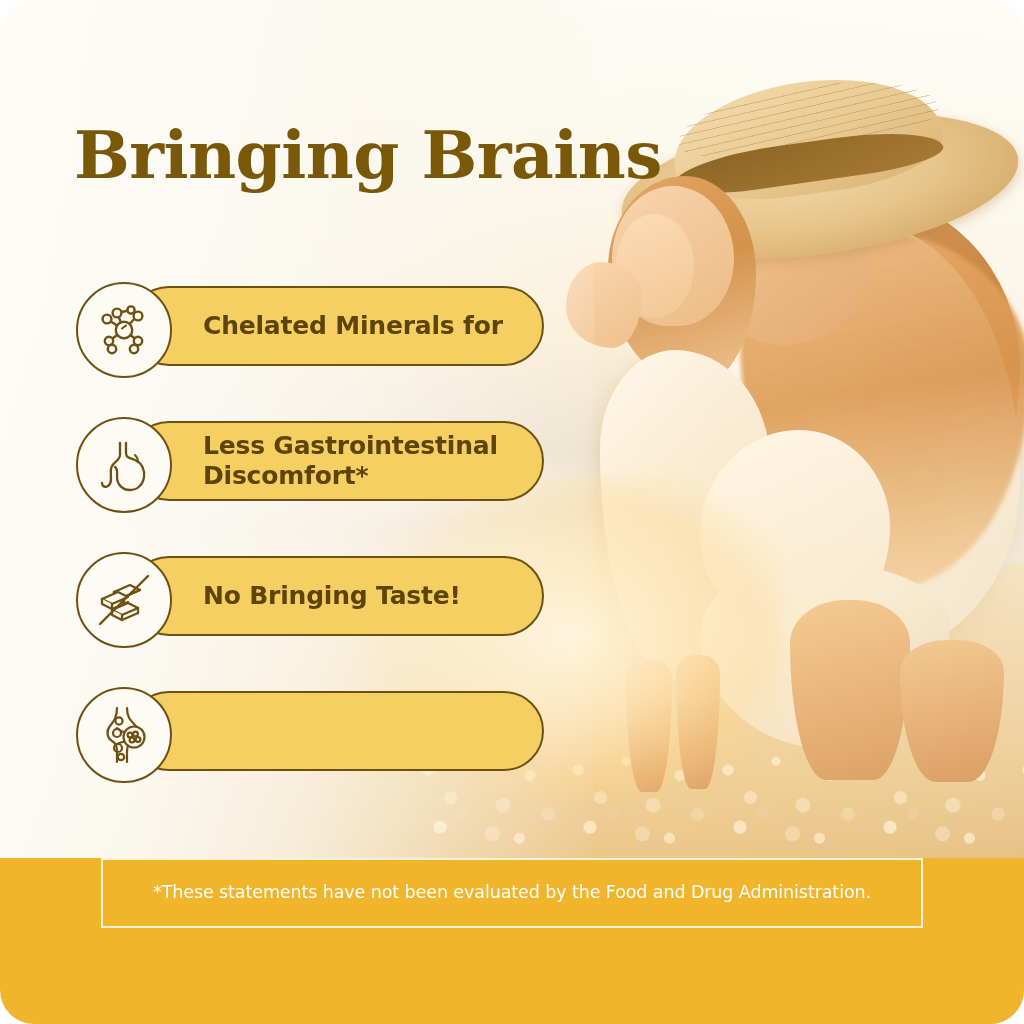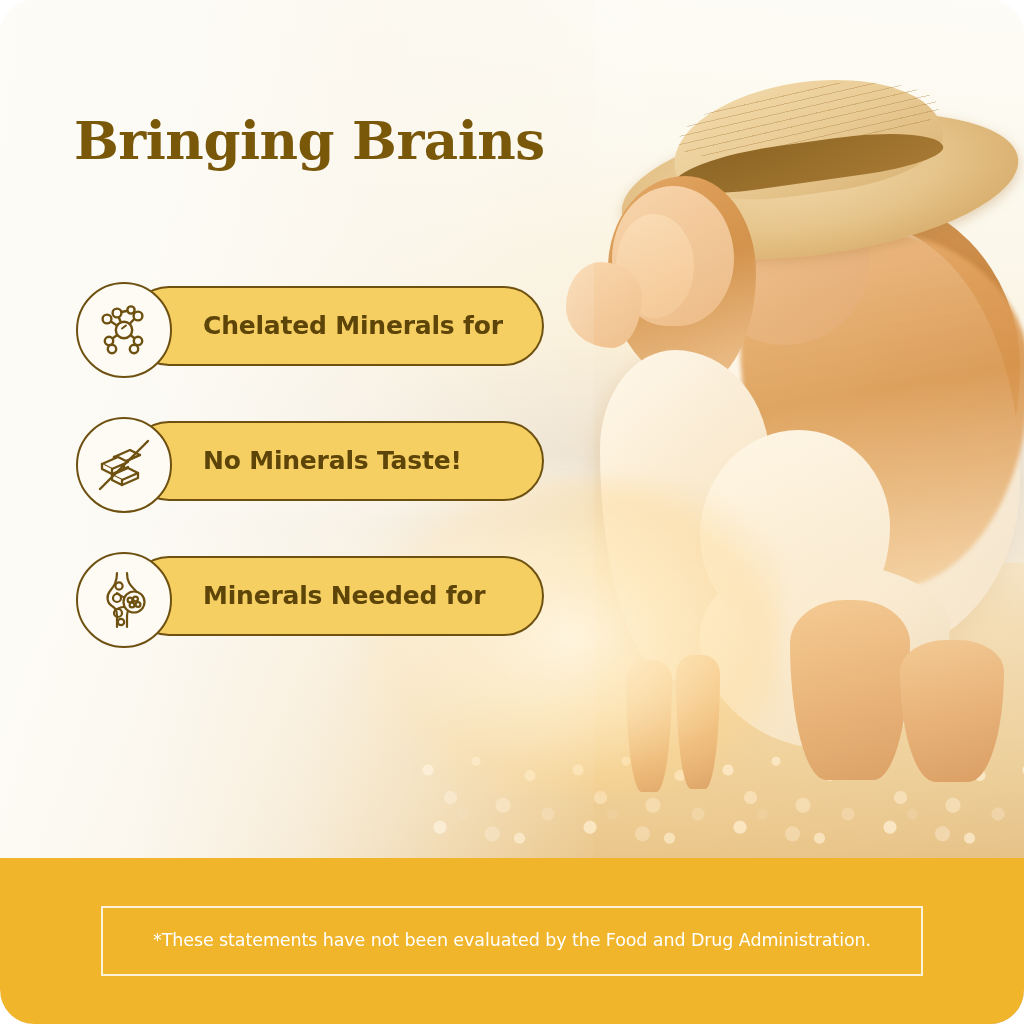--- a/index.html
+++ b/index.html
@@ -244,21 +244,21 @@
     pointer-events: none;
   }
 
   
   .headline {
     position: absolute;
     left: 74px; top: 74px;
     width: 600px;
     font-family: "DejaVu Serif", "Liberation Serif", serif;
     font-weight: 700;
-    font-size: 53px;
+    font-size: 66px;
     line-height: 1.14;
     letter-spacing: -0.5px;
     color: #7a580a;
   }
   .headline .l2 { display: block; }
 
   
   .features {
     position: absolute;
     left: 76px; top: 282px;
@@ -307,21 +307,21 @@
 
   
   .footer {
     position: absolute;
     left: 0; right: 0; bottom: 0;
     height: 166px;
     background: #f0b52a;
     border-bottom-left-radius: 34px;
     border-bottom-right-radius: 34px;
     display: flex;
-    align-items: center;
+    align-items: flex-start;
     justify-content: center;
   }
   .disclaimer-box {
     width: 822px;
     border: 2px solid rgba(255,255,255,0.82);
     padding: 18px 10px 20px;
     box-sizing: border-box;
     text-align: center;
   }
   .disclaimer-line {
@@ -404,25 +404,40 @@
           <circle cx="45" cy="17" r="4.4" fill="#fdfbf4"></circle>
           <circle cx="16" cy="42" r="4.2" fill="#fdfbf4"></circle>
           <circle cx="19" cy="50" r="4.2" fill="#fdfbf4"></circle>
           <circle cx="45" cy="42" r="4.2" fill="#fdfbf4"></circle>
           <circle cx="41" cy="50" r="4.2" fill="#fdfbf4"></circle>
           <path d="M29 29.5 l4 -3" stroke-width="2"></path>
         </svg>
       </div>
     </div>
 
-
     <div class="feature">
       <div class="pill">
         <div class="pill-text">
-          <span>No Minerals Taste!</span>
+          <span>Less Gastrointestinal</span><br>
+          <span>Discomfort*</span>
+        </div>
+      </div>
+      <div class="icon-circle">
+        <svg width="60" height="60" viewBox="0 0 60 60" fill="none" stroke="#6e5111" stroke-width="2.3" stroke-linecap="round" stroke-linejoin="round">
+          <path d="M26 8 v12 c0 6 -8 7 -9 14 c-1 7 2 14 -3 17 c-3 2 -6 0 -6 -3"></path>
+          <path d="M32 8 v10 c0 5 4 5 9 7 c7 3 10 10 9 17 c-1 8 -7 13 -14 13 c-8 0 -13 -6 -13 -13 c0 -5 1 -8 -2 -10"></path>
+          <path d="M41 20 c2 2 3 4 3 7" stroke-width="2"></path>
+        </svg>
+      </div>
+    </div>
+
+    <div class="feature">
+      <div class="pill">
+        <div class="pill-text">
+          <span>No Bringing Taste!</span>
         </div>
       </div>
       <div class="icon-circle">
         <svg width="64" height="64" viewBox="0 0 64 64" fill="none" stroke="#6e5111" stroke-width="2.3" stroke-linecap="round" stroke-linejoin="round">
           <path d="M22 24 l16 -7 l10 5 l-16 7 z" fill="#fdfbf4"></path>
           <path d="M22 24 l10 5 l16 -7" fill="none"></path>
           <path d="M22 24 v5 l10 5 v-5" fill="#fdfbf4"></path>
           <path d="M10 31 l16 -7 l10 5 l-16 7 z" fill="#fdfbf4"></path>
           <path d="M10 31 v5 l10 5 v-5" fill="#fdfbf4"></path>
           <path d="M20 41 l16 -7" fill="none"></path>
@@ -430,21 +445,21 @@
           <path d="M20 42 v5 l10 5 v-5" fill="#fdfbf4"></path>
           <path d="M30 52 l16 -7 v-5" fill="none"></path>
           <line x1="8" y1="56" x2="56" y2="8" stroke-width="2.4"></line>
         </svg>
       </div>
     </div>
 
     <div class="feature">
       <div class="pill">
         <div class="pill-text">
-          <span>Minerals Needed for</span><br>
+          <br>
         </div>
       </div>
       <div class="icon-circle">
         <svg width="62" height="62" viewBox="0 0 62 62" fill="none" stroke="#6e5111" stroke-width="2.2" stroke-linecap="round" stroke-linejoin="round">
           <path d="M24 4 c0 10 -4 14 -7 18 c-4 5 -3 12 2 15 c4 2 5 6 5 10 v11"></path>
           <path d="M34 4 c0 10 4 13 8 17 c5 5 4 13 -2 16 c-4 2 -6 6 -6 10 v11"></path>
           <path d="M24 24 c5 4 9 6 14 6"></path>
           <path d="M24 40 c6 -3 10 -3 15 -1"></path>
           <circle cx="26" cy="17" r="3.6"></circle>
           <circle cx="24" cy="29" r="4"></circle>

